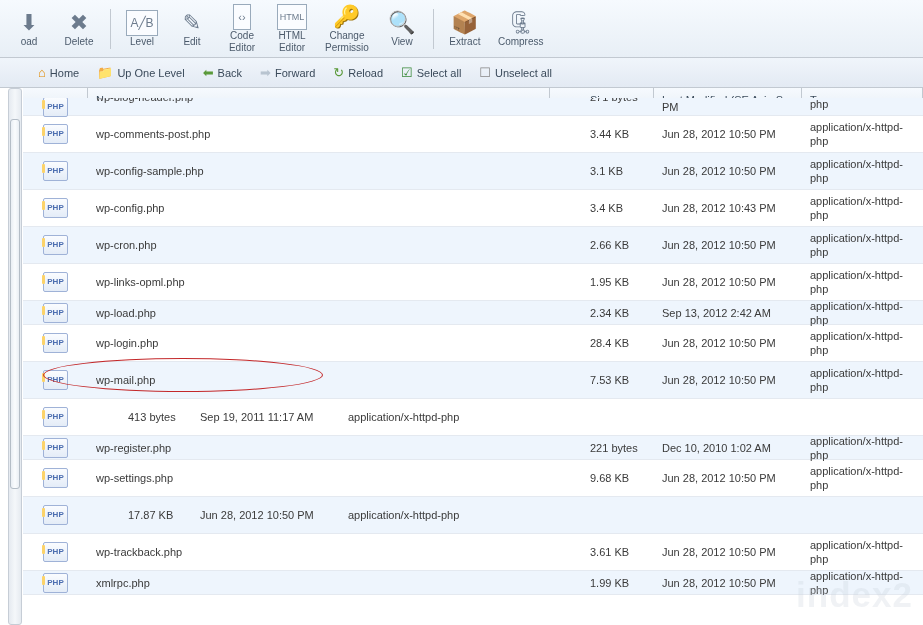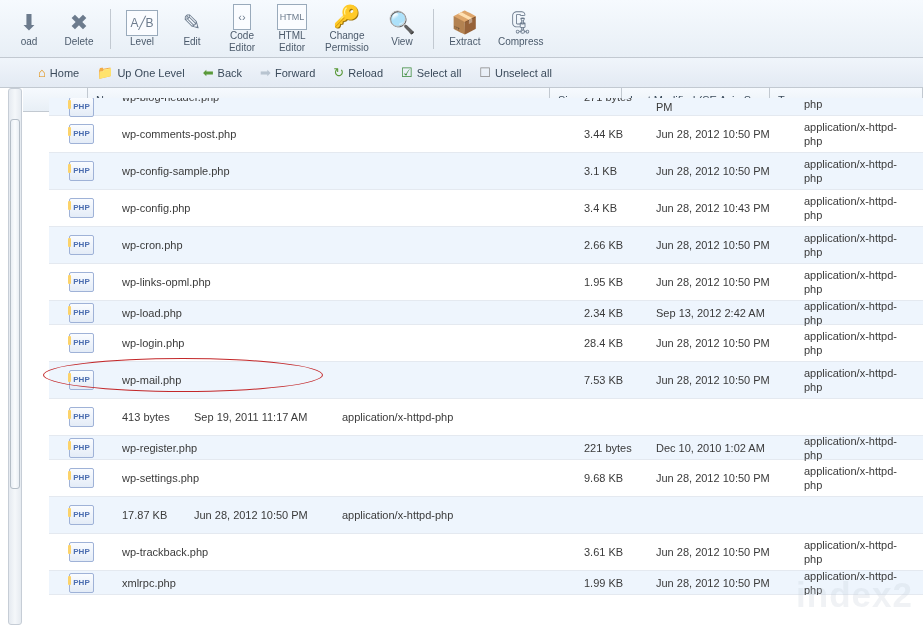--- a/index.html
+++ b/index.html
@@ -101,37 +101,36 @@
     display: flex;
     background: linear-gradient(#f6fafe, #e8eff6);
     border-bottom: 1px solid #c2c9d1;
     height: 24px;
     align-items: center;
     font-weight: normal;
     color: #3a4a5a;
   }
   .col-icon { width: 65px; }
   .col-name { width: 462px; }
-  .col-size { width: 72px; }
+  .col-size { width: 72px; margin-left: 32px; }
   .col-mod  { width: 148px; }
   .col-type { flex: 1; }
   .hd {
     border-right: 1px solid #c2c9d1;
     padding: 0 8px;
     height: 100%;
     display: flex;
     align-items: center;
     overflow: hidden;
     white-space: nowrap;
   }
   .grid-body {
     overflow: hidden;
     position: relative;
     top: -14px;
-    padding-left: 26px;
   }
   .row {
     display: flex;
     height: 37px;
     align-items: center;
     border-bottom: 1px solid #e4e9f0;
     color: #3a3a3a;
   }
   .row.short { height: 24px; }
   .row.alt { background: #eef5fd; }

